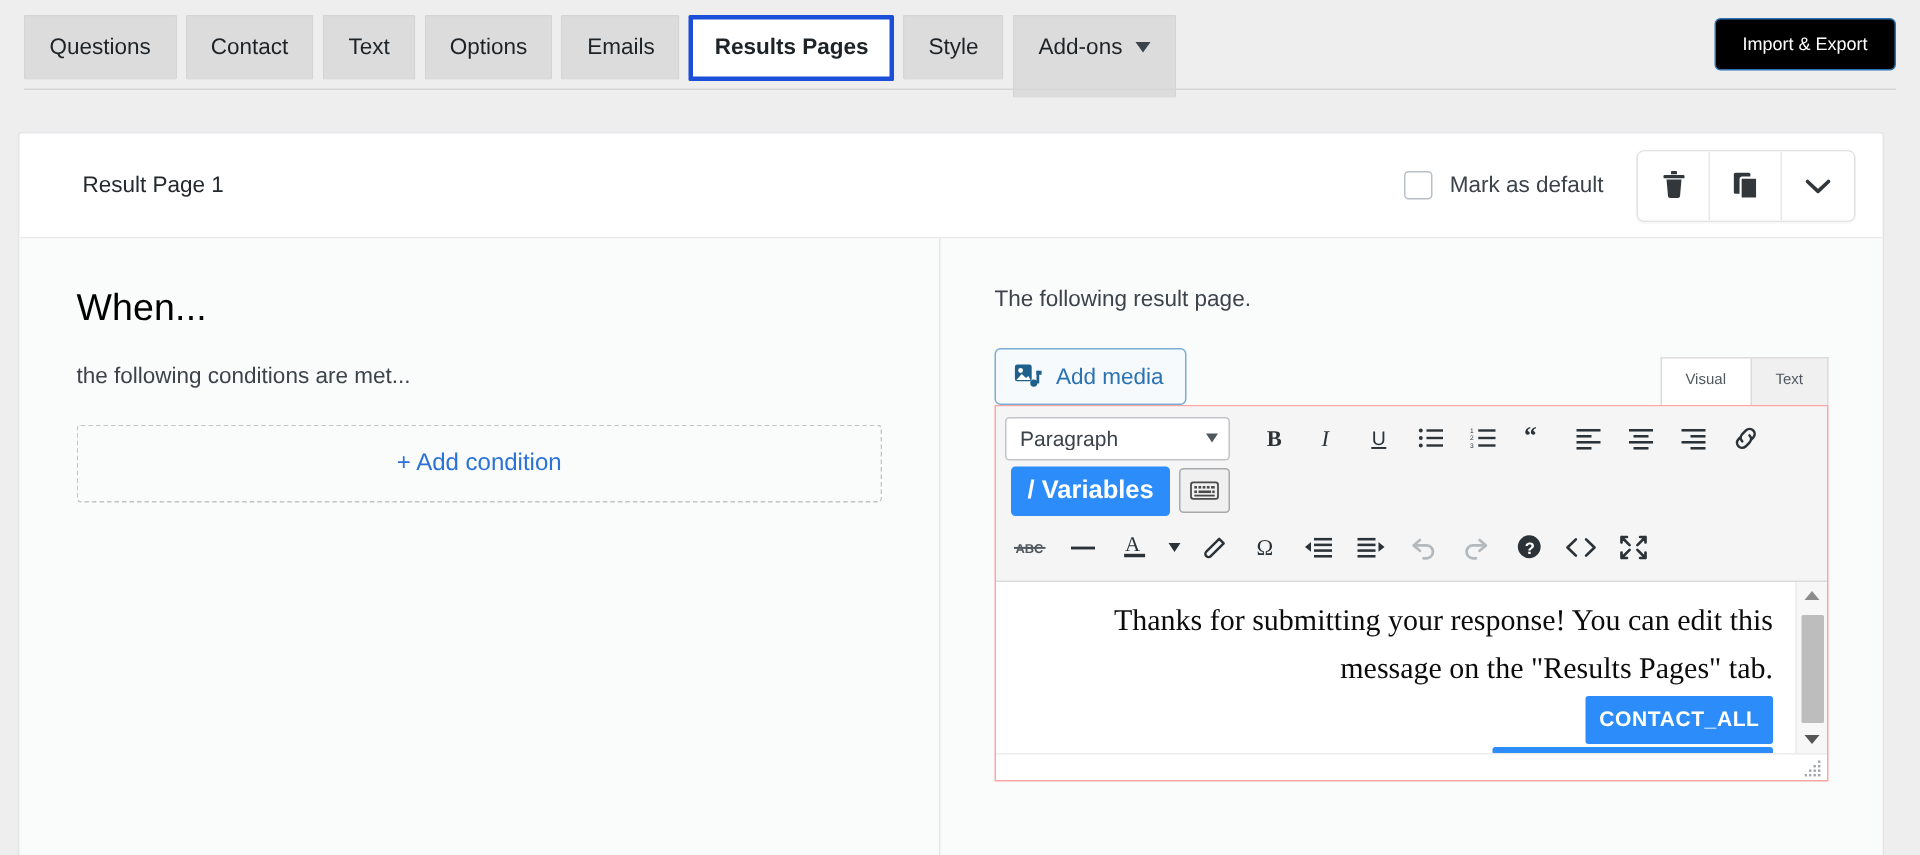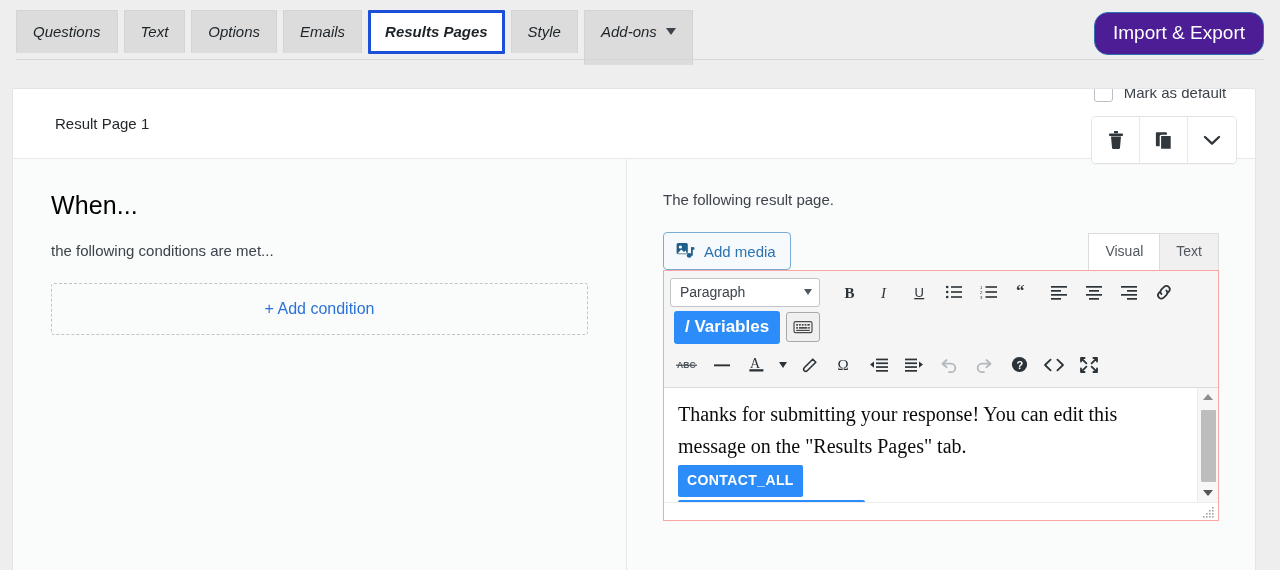--- a/index.html
+++ b/index.html
@@ -19,21 +19,20 @@
     background: #eeeeee;
     padding: 0 16px;
     display: flex;
     align-items: flex-start;
   }
   .tabs {
     display: flex;
     align-items: flex-start;
     gap: 6px;
     padding-top: 10px;
-    font-style: italic;
   }
   .tab {
     background: #dcdcdc;
     color: #1d2327;
     border: 1px solid #d4d4d4;
     border-bottom: none;
     font-size: 15px;
     line-height: 1;
     padding: 13px 16px 14px;
     cursor: pointer;
@@ -60,25 +59,25 @@
     border-left: 5px solid transparent;
     border-right: 5px solid transparent;
     border-top: 7px solid #3c434a;
     display: inline-block;
   }
   .tabbar-right {
     margin-left: auto;
     padding-top: 12px;
   }
   .btn-primary {
-    background: #4c1d95;
+    background: #000000;
     color: #ffffff;
     border: 1px solid #2b72b1;
-    border-radius: 14px;
-    font-size: 19px;
+    border-radius: 4px;
+    font-size: 12px;
     padding: 10px 18px;
     cursor: pointer;
     line-height: 1.1;
   }
   .tabbar-rule {
     position: absolute;
     left: 16px; right: 16px; bottom: 0;
     height: 1px;
     background: #d6d6d6;
   }
@@ -104,21 +103,20 @@
   }
   .card-title {
     font-size: 15px;
     color: #23282d;
   }
   .header-right {
     margin-left: auto;
     display: flex;
     align-items: center;
     gap: 14px;
-    flex-direction: column;
   }
   .checkwrap {
     display: flex;
     align-items: center;
     gap: 11px;
     cursor: pointer;
   }
   .checkbox {
     width: 19px; height: 19px;
     border: 1px solid #b9bfc5;
@@ -211,21 +209,21 @@
     padding: 9px 14px 9px 12px;
     cursor: pointer;
     line-height: 1;
   }
   .vt-tabs {
     margin-left: auto;
     display: flex;
     align-items: flex-end;
   }
   .vt-tab {
-    font-size: 14px;
+    font-size: 10px;
     color: #50575e;
     padding: 9px 16px 10px;
     border: 1px solid #dcdcde;
     border-bottom: none;
     background: #f0f0f1;
     cursor: pointer;
     line-height: 1.2;
     text-align: right;
   }
   .vt-tab.active {
@@ -322,20 +320,21 @@
   }
   .content {
     position: absolute;
     inset: 0 22px 0 0;
     padding: 10px 14px 0 14px;
     font-family: "Liberation Serif", serif;
     font-size: 20px;
     line-height: 1.62;
     color: #0c0c0c;
     overflow: hidden;
+    text-align: right;
   }
   .var-tag {
     display: inline-block;
     background: #2b8cfa;
     color: #ffffff;
     font-family: "Liberation Sans", sans-serif;
     font-size: 14px;
     font-weight: bold;
     letter-spacing: .4px;
     padding: 4px 9px 5px;
@@ -393,20 +392,21 @@
     width: 12px; height: 12px;
     cursor: nwse-resize;
   }
 </style>
 </head>
 <body>
 
 <div class="tabbar">
   <div class="tabs">
     <div class="tab">Questions</div>
+    <div class="tab">Contact</div>
     <div class="tab">Text</div>
     <div class="tab">Options</div>
     <div class="tab">Emails</div>
     <div class="tab active">Results Pages</div>
     <div class="tab">Style</div>
     <div class="tab tall">
       <span>Add-ons</span>
       <span class="caret-down"></span>
     </div>
   </div>

